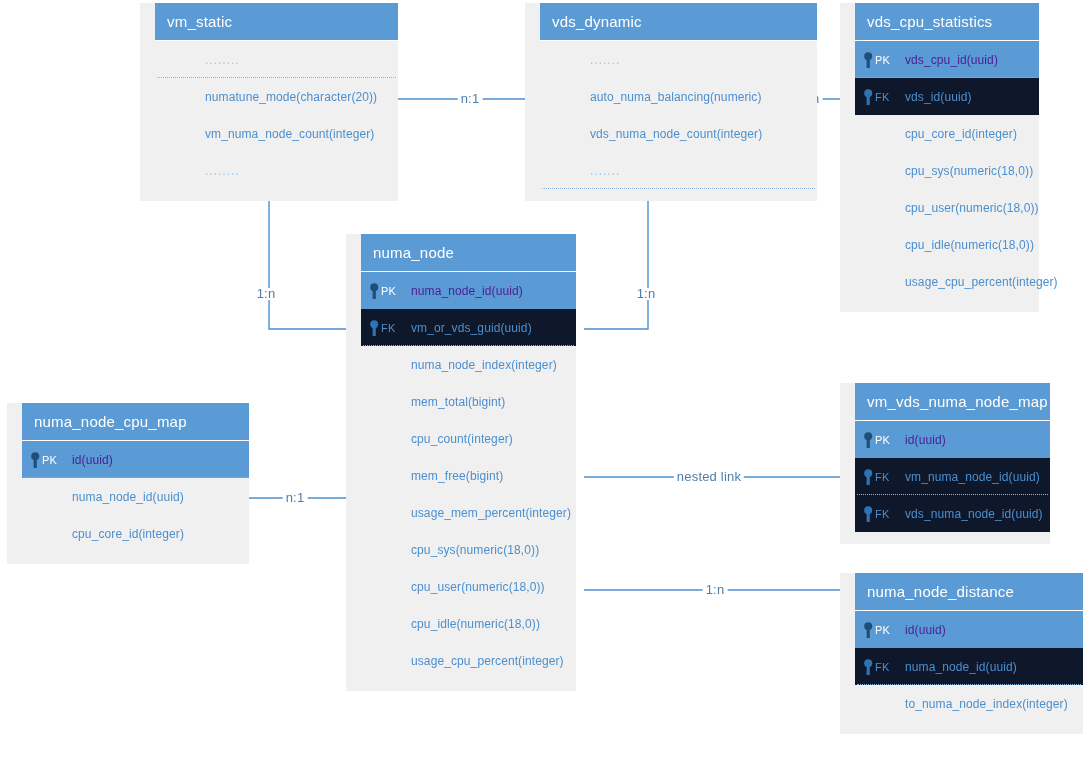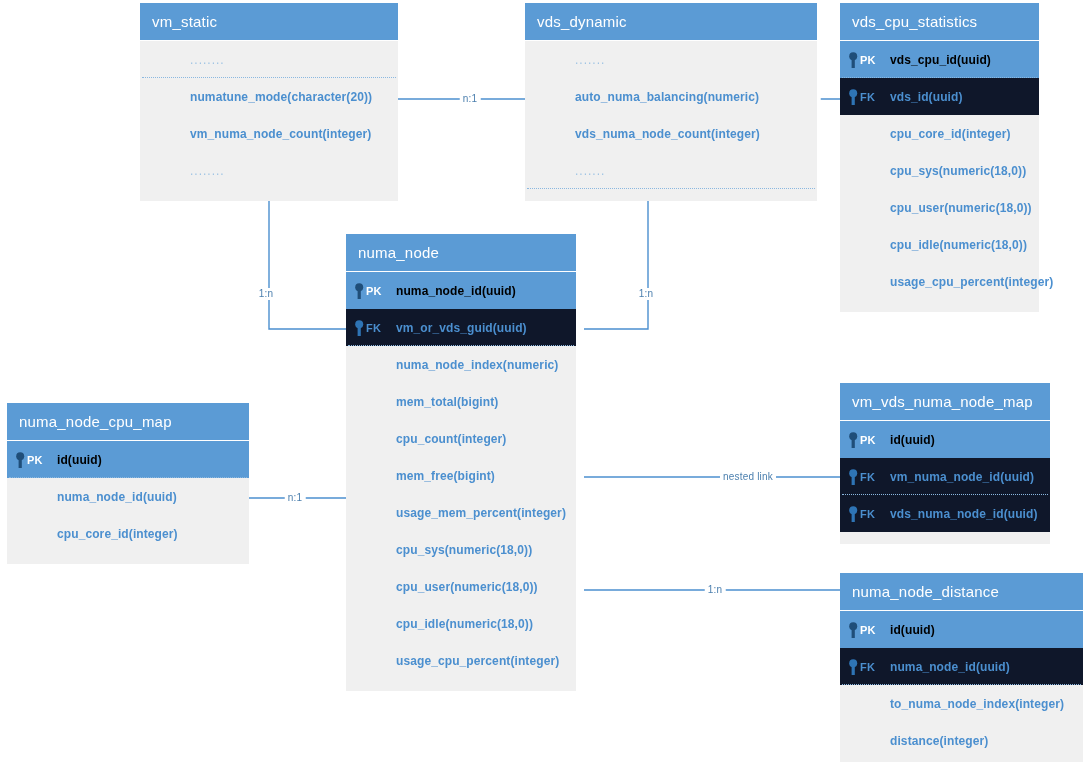--- a/index.html
+++ b/index.html
@@ -26,54 +26,54 @@
     height: 762px;
     pointer-events: none;
   }
   .link-line {
     stroke: #4b8fcf;
     stroke-width: 1.4;
     fill: none;
   }
   .link-label {
     position: absolute;
-    font-size: 10px;
+    font-size: 13px;
     color: #4b7fae;
     background: #ffffff;
     padding: 0 3px;
     white-space: nowrap;
     line-height: 12px;
     transform: translate(-50%, -50%);
     letter-spacing: 0.2px;
     text-align: center;
   }
   .table-box {
     position: absolute;
     background: #f0f0f0;
     box-sizing: border-box;
+    padding-left: 15px;
   }
   .table-header {
     background: #5b9bd5;
     color: #ffffff;
     font-size: 15px;
     padding: 10px 0 10px 12px;
     box-sizing: border-box;
     letter-spacing: 0.2px;
     border-bottom: 1px solid #ffffff;
   }
   .row {
     position: relative;
     display: flex;
     align-items: center;
     box-sizing: border-box;
     height: 37px;
     font-size: 12px;
     color: #4b8fcf;
     padding-left: 8px;
-    font-weight: bold;
   }
   .row.pk {
     background: #5b9bd5;
     color: #ffffff;
   }
   .row.pk .keylabel { color: #ffffff; }
   .row.plain {
     background: #f0f0f0;
   }
   .row.fk {
@@ -106,21 +106,21 @@
     font-size: 11px;
     color: #4b8fcf;
     letter-spacing: 0.2px;
   }
   .colname {
     flex: 1 1 auto;
     white-space: nowrap;
     font-size: 12px;
     letter-spacing: 0.1px;
   }
-  .row.pk .colname { color: #000000; }
+  .row.pk .colname { color: #4c1d95; }
   .dots-row {
     position: relative;
     height: 37px;
     display: flex;
     align-items: center;
     padding-left: 50px;
     box-sizing: border-box;
     font-size: 12px;
     color: #9fc4e4;
     letter-spacing: 1px;
@@ -151,21 +151,21 @@
       <path class="link-line" d="M 244 498 L 346 498"></path>
       <path class="link-line" d="M 584 477 L 840 477"></path>
       <path class="link-line" d="M 584 590 L 840 590"></path>
     </svg>
   <div id="label-layer">
       <div class="link-label" style="left: 470px; top: 99px;">n:1</div>
       <div class="link-label" style="left: 810px; top: 99px;">1:n</div>
       <div class="link-label" style="left: 266px; top: 294px;">1:n</div>
       <div class="link-label" style="left: 646px; top: 294px;">1:n</div>
       <div class="link-label" style="left: 295px; top: 498px;">n:1</div>
-      <div class="link-label" style="left: 748px; top: 477px;">nested link</div>
+      <div class="link-label" style="left: 709px; top: 477px;">nested link</div>
       <div class="link-label" style="left: 715px; top: 590px;">1:n</div>
     </div>
   <div id="table-layer">
       <div class="table-box" style="left: 140px; top: 3px; width: 258px;">
         <div class="table-header">vm_static</div>
         <div class="dots-row sep-after">........</div>
         <div class="row plain">
           <div class="keycell empty"></div>
           <span class="colname">numatune_mode(character(20))</span>
         </div>
@@ -251,21 +251,21 @@
             <svg class="key-icon" viewBox="0 0 11 16">
               <circle cx="5.2" cy="4.2" r="4" fill="#2e74b5"></circle>
               <rect x="3.6" y="6" width="3.2" height="10" fill="#2e74b5"></rect>
             </svg>
             <span class="keylabel">FK</span>
           </div>
           <span class="colname">vm_or_vds_guid(uuid)</span>
         </div>
         <div class="row plain">
           <div class="keycell empty"></div>
-          <span class="colname">numa_node_index(numeric)</span>
+          <span class="colname">numa_node_index(integer)</span>
         </div>
         <div class="row plain">
           <div class="keycell empty"></div>
           <span class="colname">mem_total(bigint)</span>
         </div>
         <div class="row plain">
           <div class="keycell empty"></div>
           <span class="colname">cpu_count(integer)</span>
         </div>
         <div class="row plain">
@@ -368,21 +368,17 @@
               <circle cx="5.2" cy="4.2" r="4" fill="#2e74b5"></circle>
               <rect x="3.6" y="6" width="3.2" height="10" fill="#2e74b5"></rect>
             </svg>
             <span class="keylabel">FK</span>
           </div>
           <span class="colname">numa_node_id(uuid)</span>
         </div>
         <div class="row plain">
           <div class="keycell empty"></div>
           <span class="colname">to_numa_node_index(integer)</span>
-        </div>
-        <div class="row plain">
-          <div class="keycell empty"></div>
-          <span class="colname">distance(integer)</span>
         </div>
         <div class="pad-row"></div>
       </div>
     </div>
 </div>
 
 </body></html>

